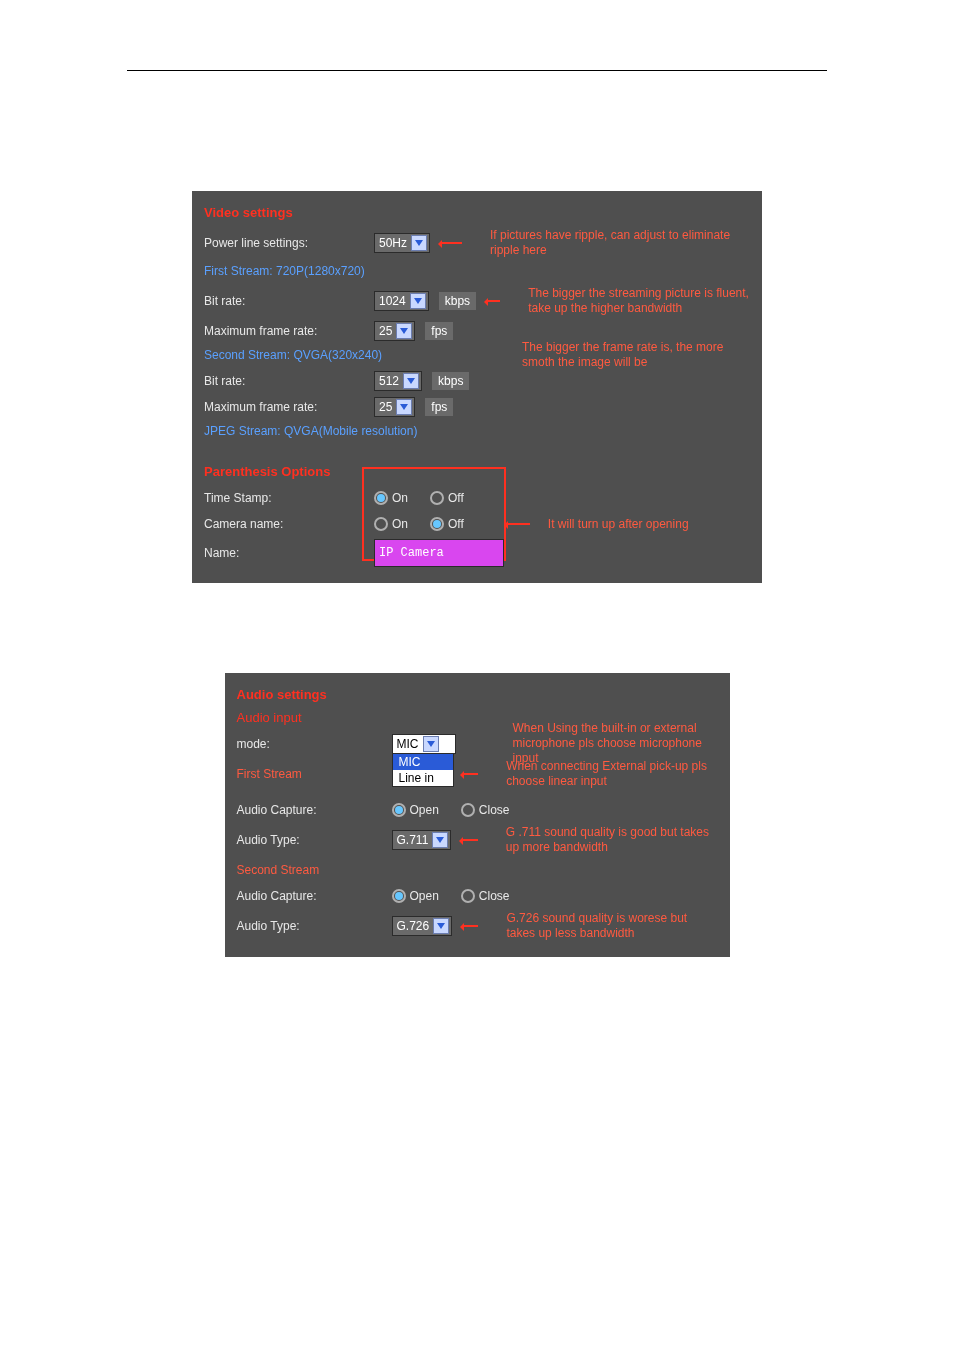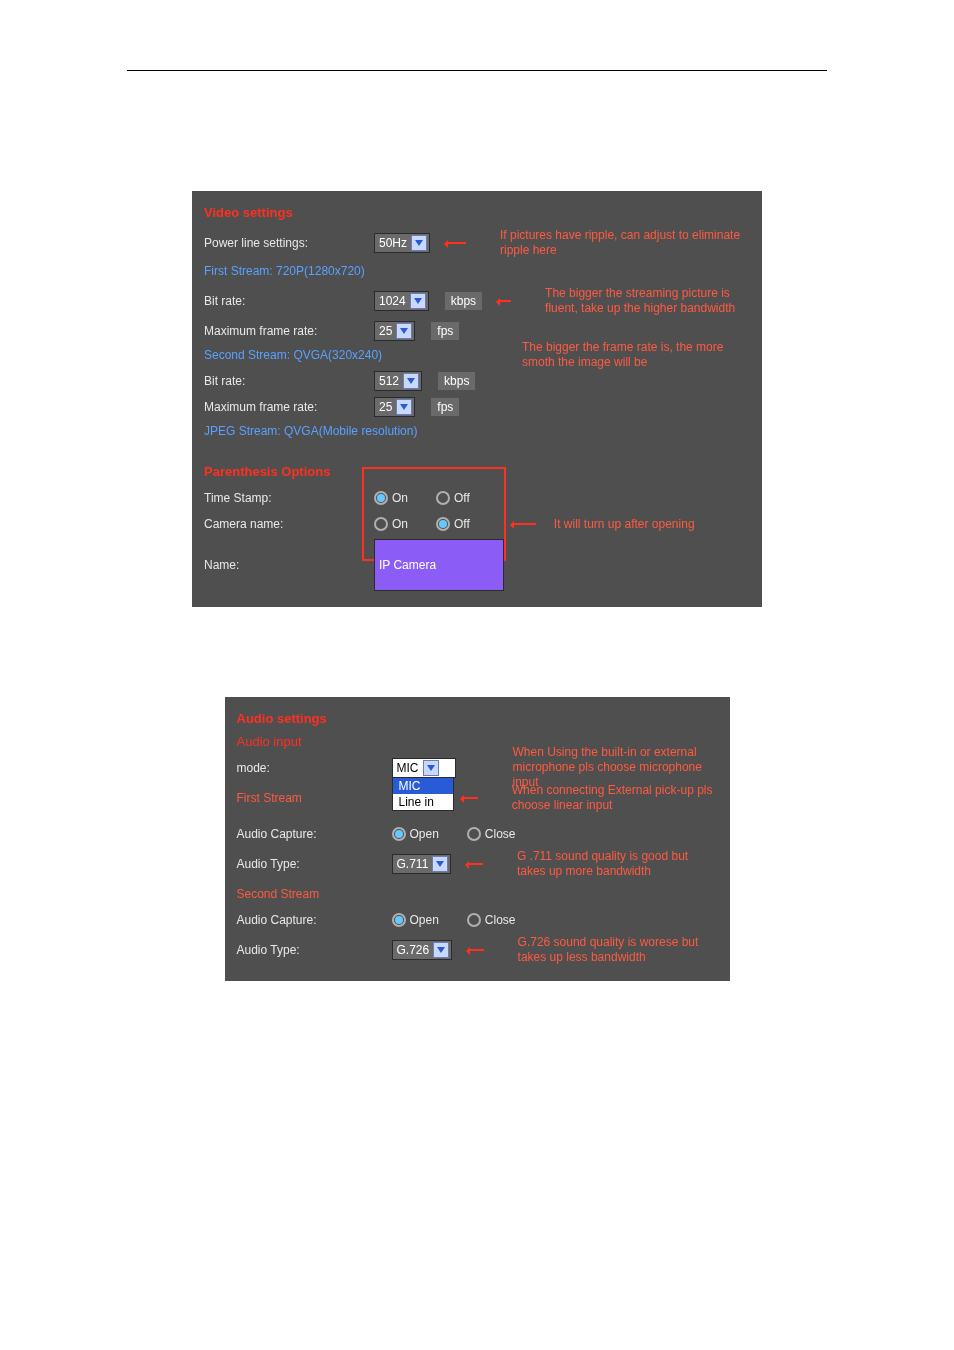--- a/index.html
+++ b/index.html
@@ -52,21 +52,21 @@
     position: relative;
   }
   .label {
     flex: 0 0 170px;
     color: #e8e8e8;
   }
   .panel2 .label { flex: 0 0 155px; }
   .ctrl {
     display: flex;
     align-items: center;
-    gap: 16px;
+    gap: 10px;
   }
   .select {
     display: inline-flex;
     align-items: center;
     background: #6a6a6a;
     border: 1px solid #2b2b2b;
     height: 18px;
     padding: 0 2px 0 4px;
     color: #fff;
     font-size: 12px;
@@ -122,27 +122,28 @@
   }
   .radio .dot.checked::after {
     content: '';
     position: absolute;
     left: 1px; top: 1px;
     width: 8px; height: 8px;
     border-radius: 50%;
     background: #67c7ff;
   }
   .textinput {
-    background: #8b5cf6;
+    background: #d946ef;
     border: 1px solid #2b2b2b;
     color: #fff;
     height: 18px;
-    padding: 16px 4px;
+    padding: 4px 4px;
     width: 120px;
     font-size: 12px;
+    font-family: Liberation Mono, monospace;
   }
   .annot {
     color: #ff5a40;
     font-size: 12px;
     margin-left: 18px;
     line-height: 1.25;
   }
   .annot.small { font-size: 12px; }
   .arrow-red {
     width: 24px;

